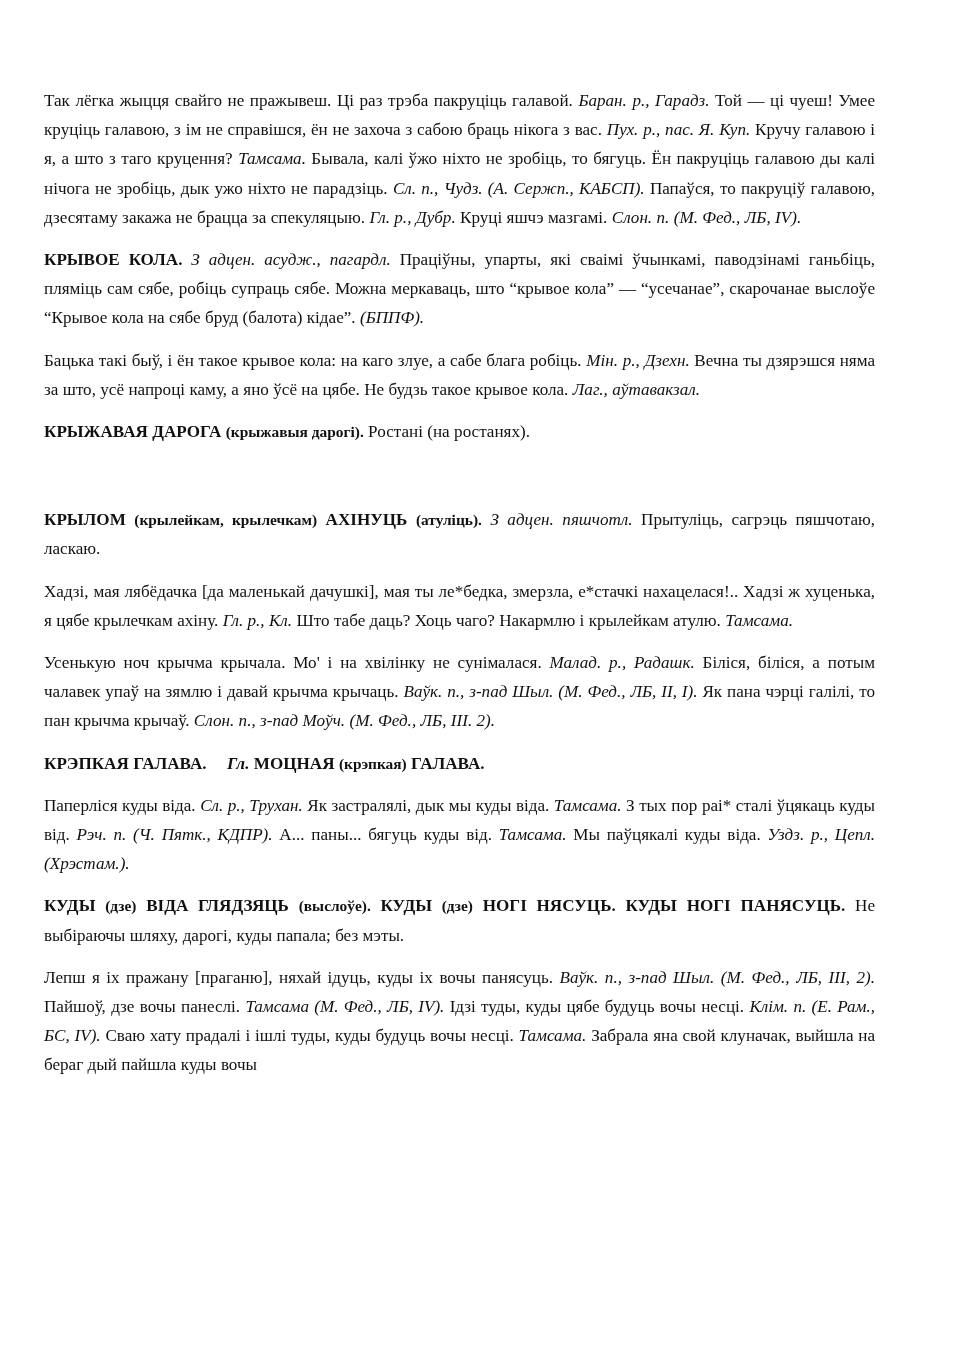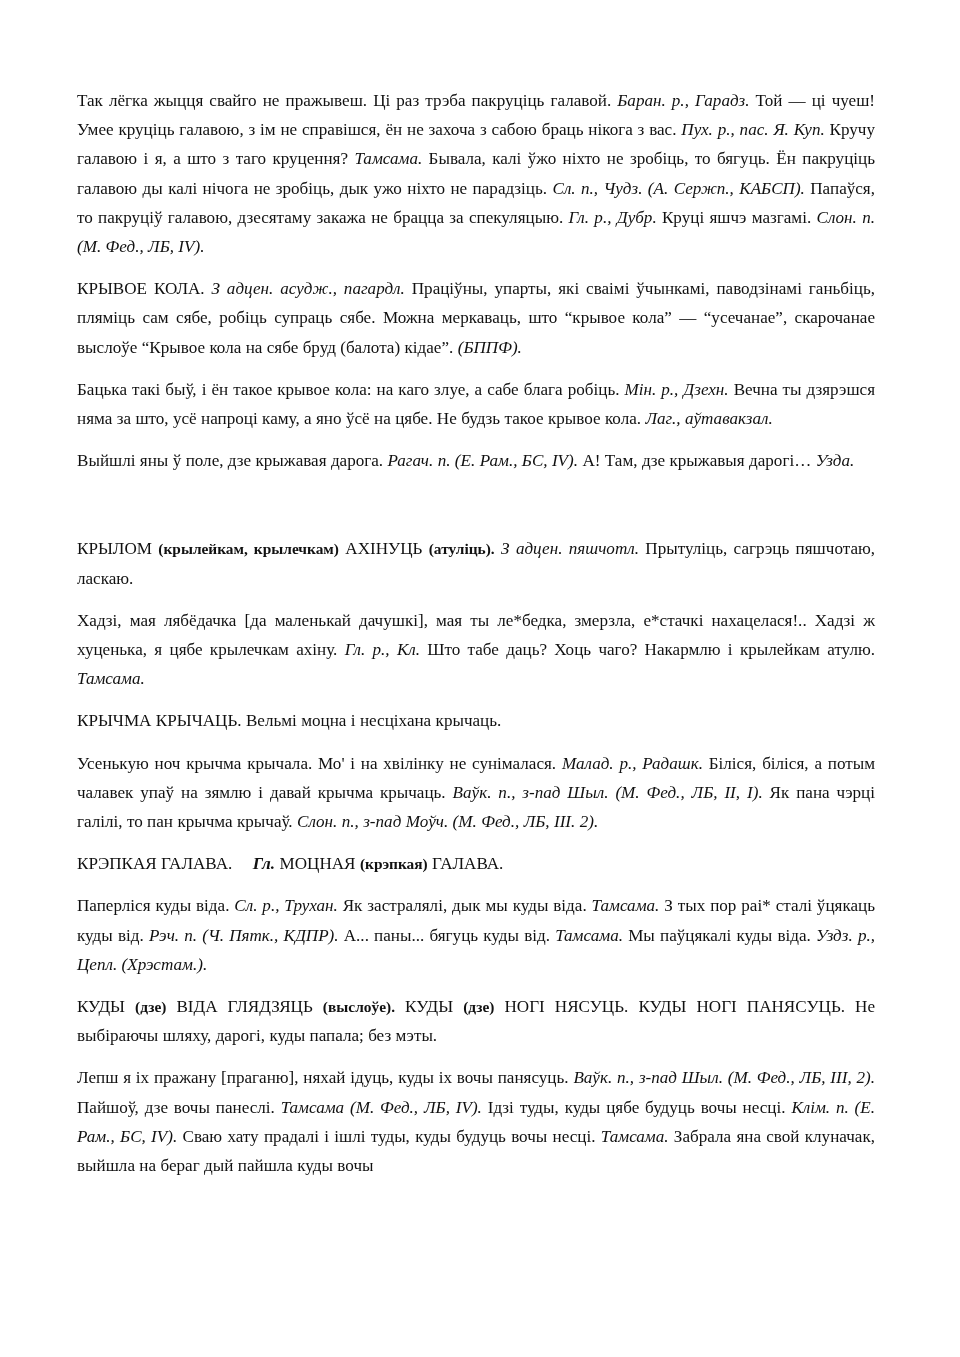--- a/index.html
+++ b/index.html
@@ -14,36 +14,36 @@
     overflow: hidden;
     font-family: "Liberation Serif", "DejaVu Serif", serif;
     color: #111111;
     -webkit-font-smoothing: antialiased;
   }
   .page {
     position: relative;
     box-sizing: border-box;
     width: 960px;
     height: 1357px;
-    padding: 86px 85px 0 77px;
+    padding: 86px 85px 0 44px;
     background: #ffffff;
   }
   .para {
     margin: 0 0 13px 0;
     font-size: 17.1px;
     line-height: 29.2px;
     text-align: justify;
     text-justify: inter-word;
     word-spacing: 0.1px;
   }
   .para:last-child { margin-bottom: 9px; }
 
   
   .i  { font-style: italic; }
-  .b  { font-weight: normal; margin-top: 13px; }
+  .b  { font-weight: bold; margin-top: 13px; }
   .bi { font-weight: bold; font-style: italic; margin-left: 16px; }
   
   .bs { font-weight: bold; font-size: 15.4px; }
 
   
   .gap {
     height: 46px;
     margin: 0;
     padding: 0;
     font-size: 0;
@@ -51,24 +51,23 @@
   }
 </style>
 </head>
 <body>
 
 <div class="page">
   <div id="content">
       <p class="para"><span>Так лёгка жыцця свайго не пражывеш. Ці раз трэба пакруціць галавой. </span><span class="i">Баран. р., Гарадз.</span><span> Той — ці чуеш! Умее круціць галавою, з ім не справішся, ён не захоча з сабою браць нікога з вас. </span><span class="i">Пух. р., пас. Я. Куп.</span><span> Кручу галавою і я, а што з таго круцення? </span><span class="i">Тамсама.</span><span> Бывала, калі ўжо ніхто не зробіць, то бягуць. Ён пакруціць галавою ды калі нічога не зробіць, дык ужо ніхто не парадзіць. </span><span class="i">Сл. п., Чудз. (А. Сержп., КАБСП).</span><span> Папаўся, то пакруціў галавою, дзесятаму закажа не брацца за спекуляцыю. </span><span class="i">Гл. р., Дубр.</span><span> Круці яшчэ мазгамі. </span><span class="i">Слон. п. (М. Фед., ЛБ, IV).</span></p>
       <p class="para"><span class="b">КРЫВОЕ КОЛА.</span><span> </span><span class="i">З адцен. асудж., пагардл.</span><span> Праціўны, упарты, які сваімі ўчынкамі, паводзінамі ганьбіць, пляміць сам сябе, робіць супраць сябе. Можна меркаваць, што “крывое кола” — “усечанае”, скарочанае выслоўе “Крывое кола на сябе бруд (балота) кідае”. </span><span class="i">(БППФ).</span></p>
       <p class="para"><span>Бацька такі быў, і ён такое крывое кола: на каго злуе, а сабе блага робіць. </span><span class="i">Мін. р., Дзехн.</span><span> Вечна ты дзярэшся няма за што, усё напроці каму, а яно ўсё на цябе. Не будзь такое крывое кола. </span><span class="i">Лаг., аўтавакзал.</span></p>
-      <p class="para"><span>Выйшлі яны ў поле, дзе крыжавая дарога. </span><span class="i">Рагач. п. (Е. Рам., БС, IV).</span><span> А! Там, дзе крыжавыя дарогі… </span><span class="i">Узда.</span></p>
+      <p class="para"><span class="b">КРЫЖАВАЯ ДАРОГА </span><span class="bs">(крыжавыя дарогі).</span><span> Ростані (на ростанях).</span></p>
       <div class="gap"></div>
       <p class="para"><span class="b">КРЫЛОМ </span><span class="bs">(крылейкам, крылечкам)</span><span class="b"> АХІНУЦЬ </span><span class="bs">(атуліць).</span><span> </span><span class="i">З адцен. пяшчотл.</span><span> Прытуліць, сагрэць пяшчотаю, ласкаю.</span></p>
       <p class="para"><span>Хадзі, мая лябёдачка [да маленькай дачушкі], мая ты ле*бедка, змерзла, е*стачкі нахацелася!.. Хадзі ж хуценька, я цябе крылечкам ахіну. </span><span class="i">Гл. р., Кл.</span><span> Што табе даць? Хоць чаго? Накармлю і крылейкам атулю. </span><span class="i">Тамсама.</span></p>
-      <p class="para"><span class="b">КРЫЧМА КРЫЧАЦЬ.</span><span> Вельмі моцна і несціхана крычаць.</span></p>
       <p class="para"><span>Усенькую ноч крычма крычала. Мо' і на хвілінку не сунімалася. </span><span class="i">Малад. р., Радашк.</span><span> Біліся, біліся, а потым чалавек упаў на зямлю і давай крычма крычаць. </span><span class="i">Ваўк. п., з-пад Шыл. (М. Фед., ЛБ, II, I).</span><span> Як пана чэрці галілі, то пан крычма крычаў. </span><span class="i">Слон. п., з-пад Моўч. (М. Фед., ЛБ, III. 2).</span></p>
       <p class="para"><span class="b">КРЭПКАЯ ГАЛАВА.</span><span> </span><span class="bi">Гл.</span><span> </span><span class="b">МОЦНАЯ </span><span class="bs">(крэпкая)</span><span class="b"> ГАЛАВА.</span></p>
       <p class="para"><span>Паперліся куды віда. </span><span class="i">Сл. р., Трухан.</span><span> Як застралялі, дык мы куды віда. </span><span class="i">Тамсама.</span><span> З тых пор раі* сталі ўцякаць куды від. </span><span class="i">Рэч. п. (Ч. Пятк., КДПР).</span><span> А... паны... бягуць куды від. </span><span class="i">Тамсама.</span><span> Мы паўцякалі куды віда. </span><span class="i">Уздз. р., Цепл. (Хрэстам.).</span></p>
       <p class="para"><span class="b">КУДЫ </span><span class="bs">(дзе)</span><span class="b"> ВІДА ГЛЯДЗЯЦЬ </span><span class="bs">(выслоўе).</span><span class="b"> КУДЫ </span><span class="bs">(дзе)</span><span class="b"> НОГІ НЯСУЦЬ. КУДЫ НОГІ ПАНЯСУЦЬ.</span><span> Не выбіраючы шляху, дарогі, куды папала; без мэты.</span></p>
       <p class="para"><span>Лепш я іх пражану [праганю], няхай ідуць, куды іх вочы панясуць. </span><span class="i">Ваўк. п., з-пад Шыл. (М. Фед., ЛБ, III, 2).</span><span> Пайшоў, дзе вочы панеслі. </span><span class="i">Тамсама (М. Фед., ЛБ, IV).</span><span> Ідзі туды, куды цябе будуць вочы несці. </span><span class="i">Клім. п. (Е. Рам., БС, IV).</span><span> Сваю хату прадалі і ішлі туды, куды будуць вочы несці. </span><span class="i">Тамсама.</span><span> Забрала яна свой клуначак, выйшла на бераг дый пайшла куды вочы</span></p>
     </div>
 </div>
 
 </body></html>

